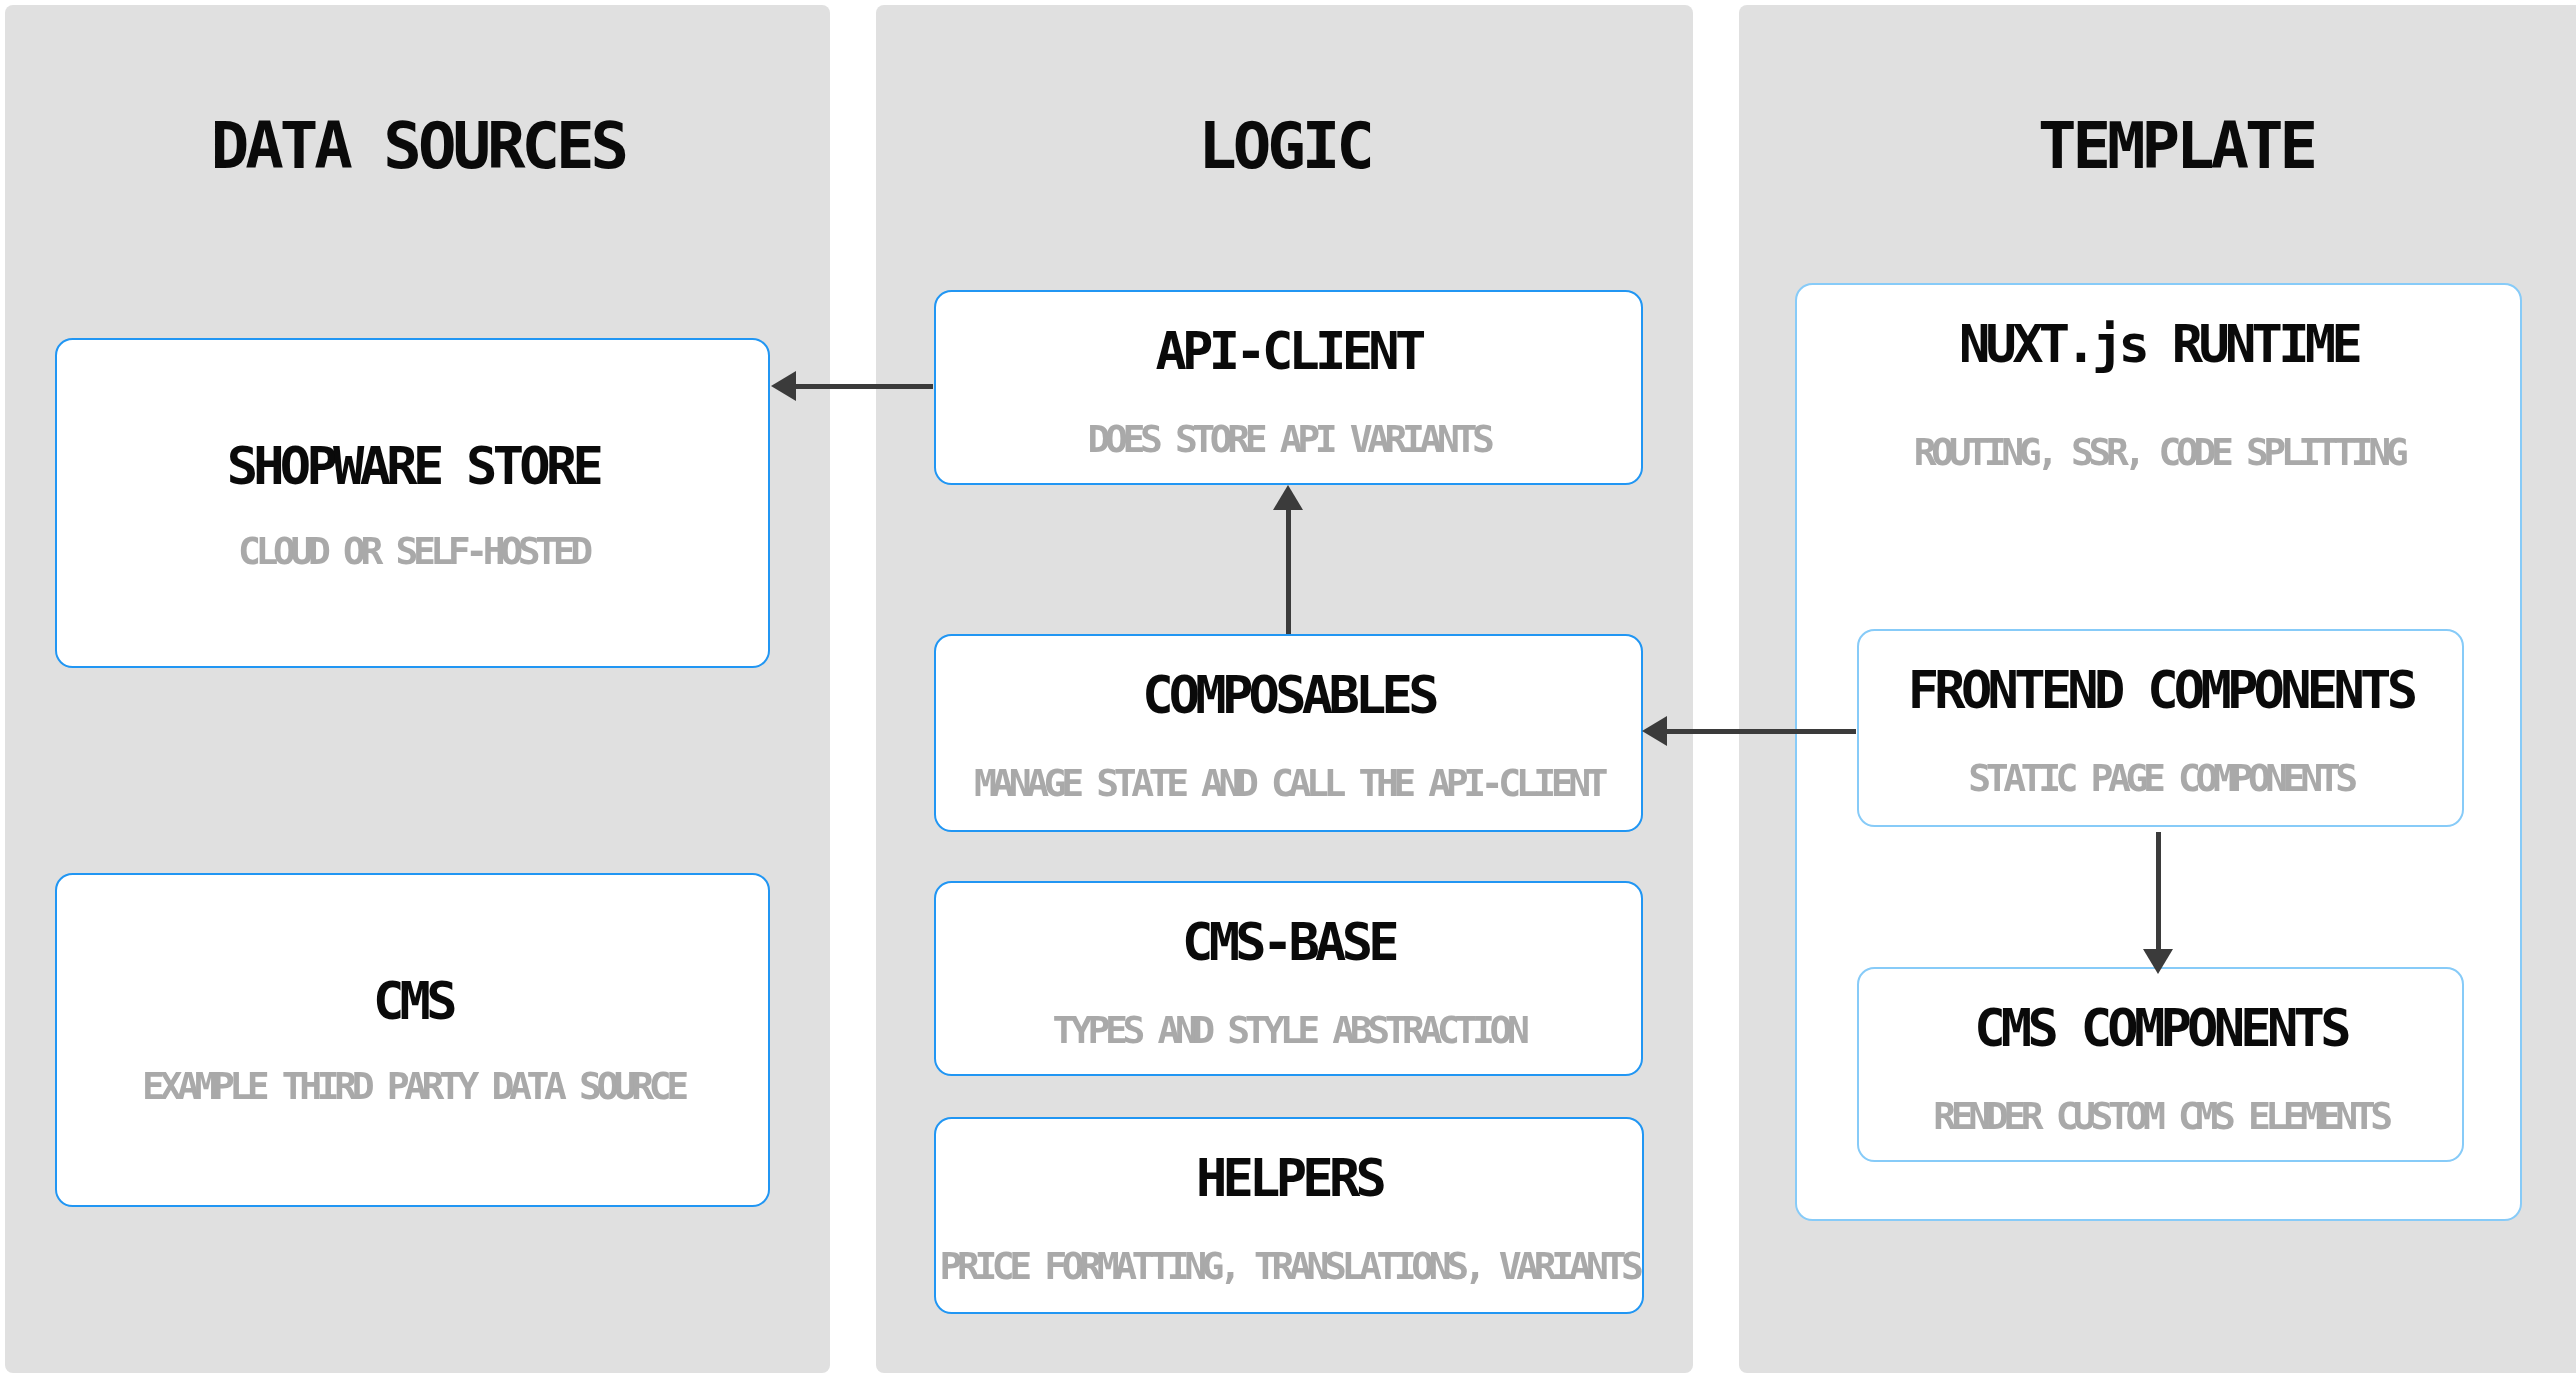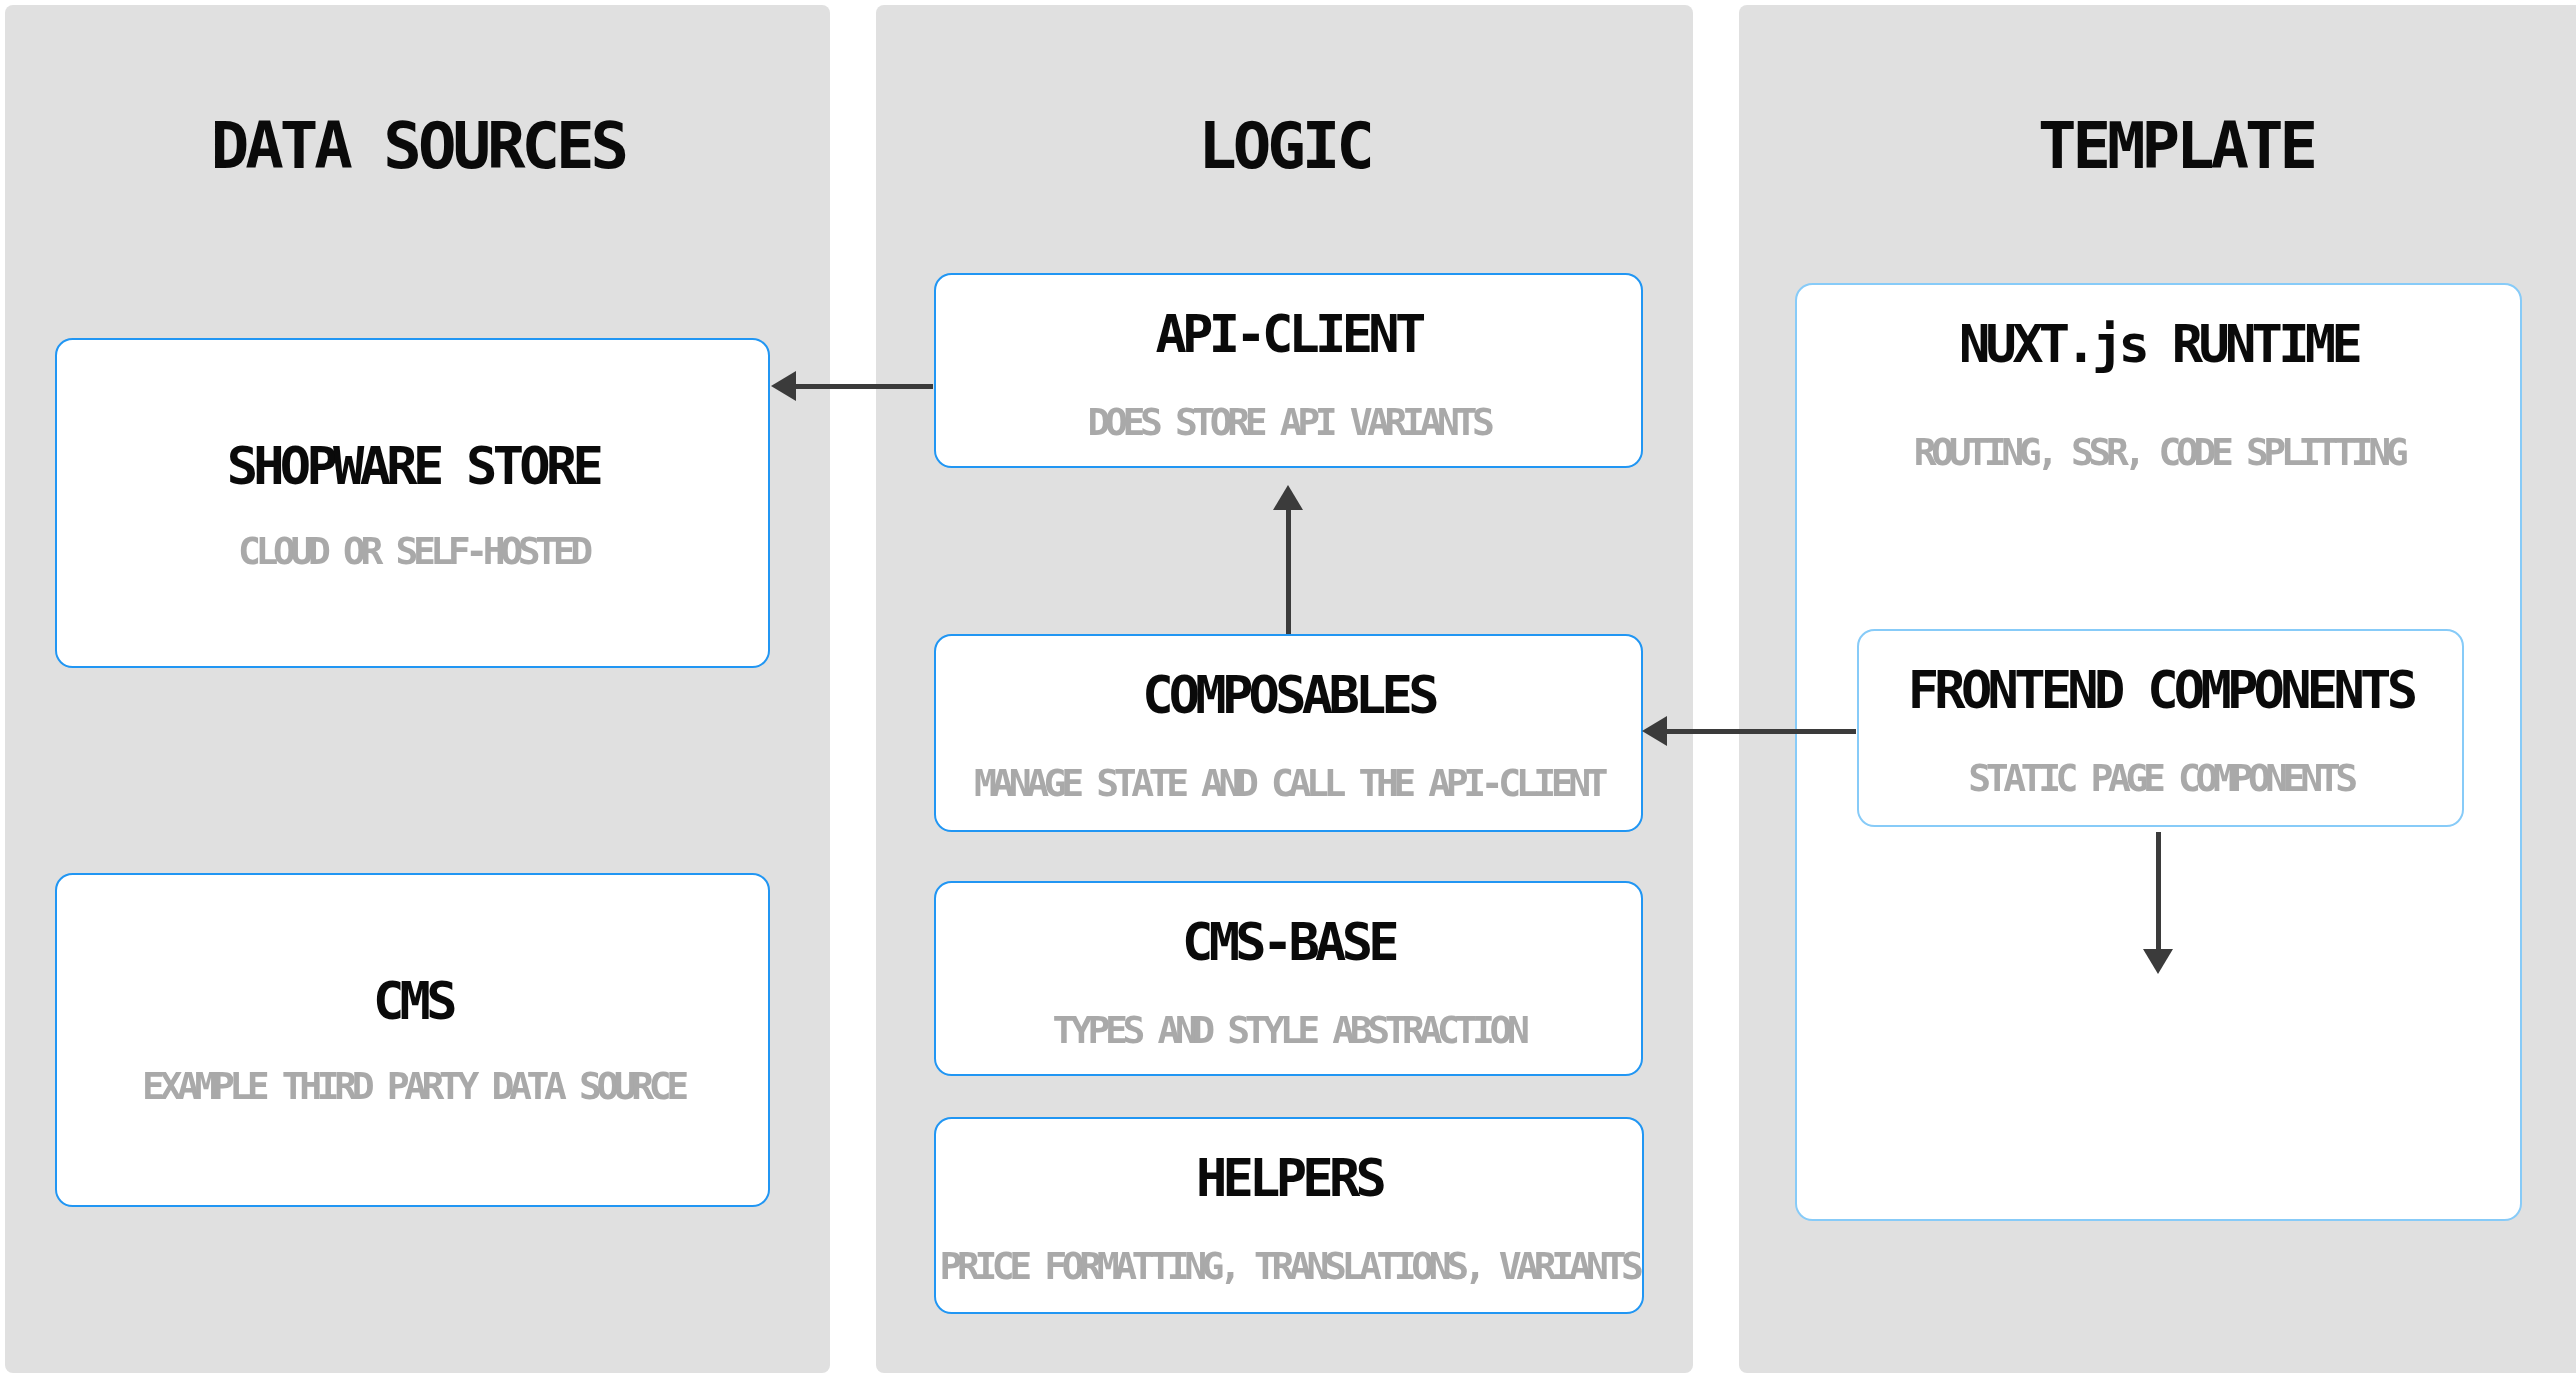--- a/index.html
+++ b/index.html
@@ -64,21 +64,21 @@
 
     <div class="box box--tall" style="left:50px;top:868px;width:715px;height:334px;">
       <div class="box-title">CMS</div>
       <div class="box-sub">EXAMPLE THIRD PARTY DATA SOURCE</div>
     </div>
   </section>
 
   <section class="column" style="left:876px;width:817px;">
     <h1 class="col-title">LOGIC</h1>
 
-    <div class="box box--std" style="left:58px;top:268px;width:709px;height:195px;">
+    <div class="box box--std" style="left:58px;top:285px;width:709px;height:195px;">
       <div class="box-title">API-CLIENT</div>
       <div class="box-sub">DOES STORE API VARIANTS</div>
     </div>
 
     <div class="box box--std" style="left:58px;top:629px;width:709px;height:198px;">
       <div class="box-title">COMPOSABLES</div>
       <div class="box-sub">MANAGE STATE AND CALL THE API-CLIENT</div>
     </div>
 
     <div class="box box--std" style="left:58px;top:876px;width:709px;height:195px;">
@@ -97,20 +97,24 @@
 
     <div class="box box--light box--nuxt" style="left:56px;top:278px;width:727px;height:938px;">
       <div class="box-title">NUXT.js RUNTIME</div>
       <div class="box-sub">ROUTING, SSR, CODE SPLITTING</div>
 
       <div class="box box--light box--std" style="left:60px;top:344px;width:607px;height:198px;">
         <div class="box-title">FRONTEND COMPONENTS</div>
         <div class="box-sub">STATIC PAGE COMPONENTS</div>
       </div>
 
+      <div class="box box--light box--std" style="left:60px;top:682px;width:607px;height:195px;">
+        <div class="box-title">CMS COMPONENTS</div>
+        <div class="box-sub">RENDER CUSTOM CMS ELEMENTS</div>
+      </div>
     </div>
   </section>
 
   <div>
     <div class="arrow-line" style="left:795px;top:384px;width:138px;height:5.4px;"></div>
     <div class="arrow-head arrow-head--left" style="left:771px;top:371px;"></div>
   </div>
 
   <div>
     <div class="arrow-line" style="left:1286px;top:507px;width:5.4px;height:127px;"></div>

